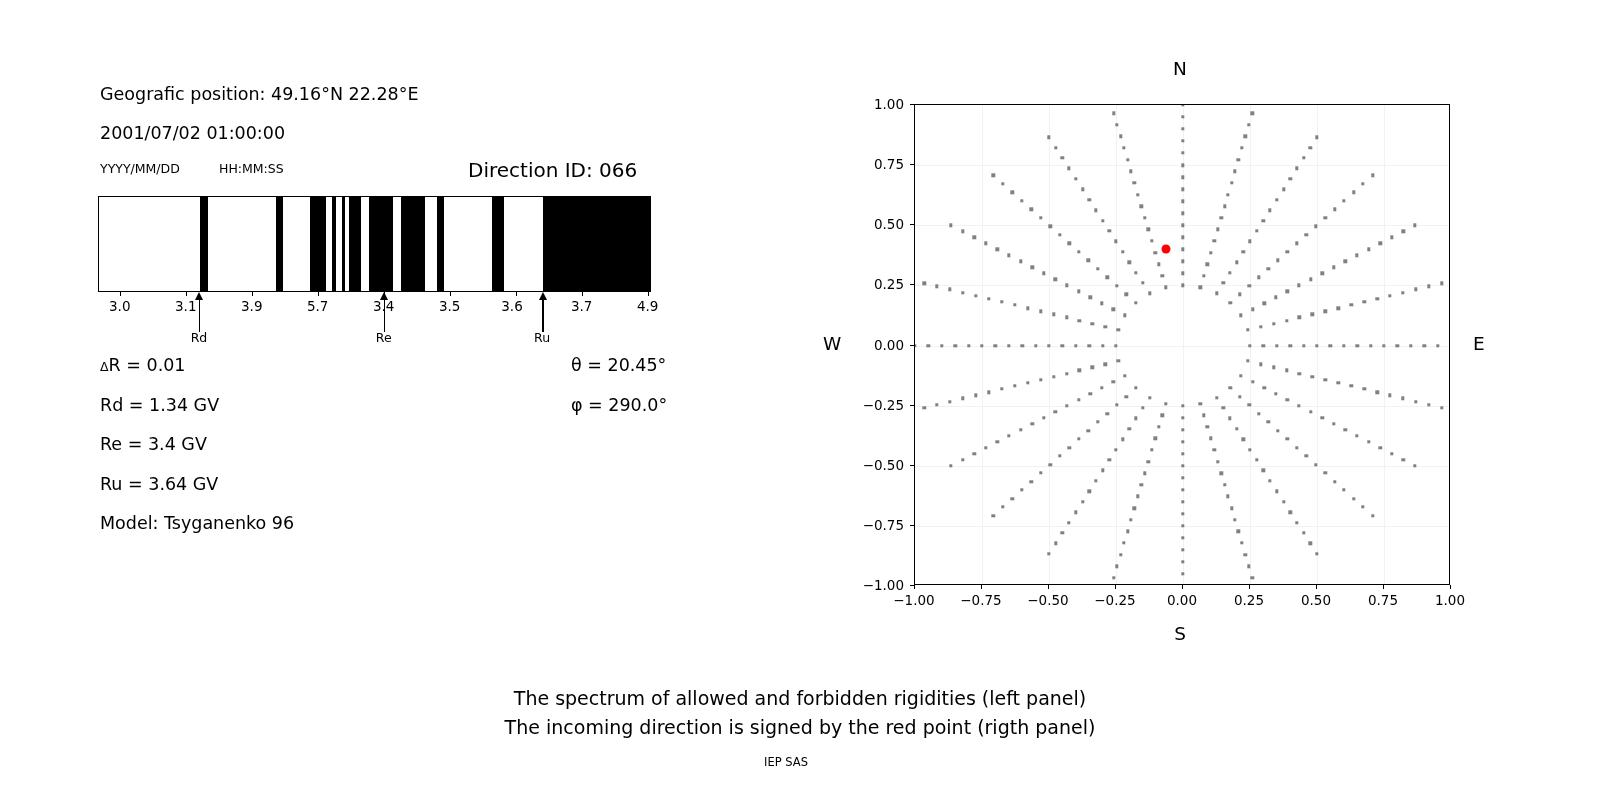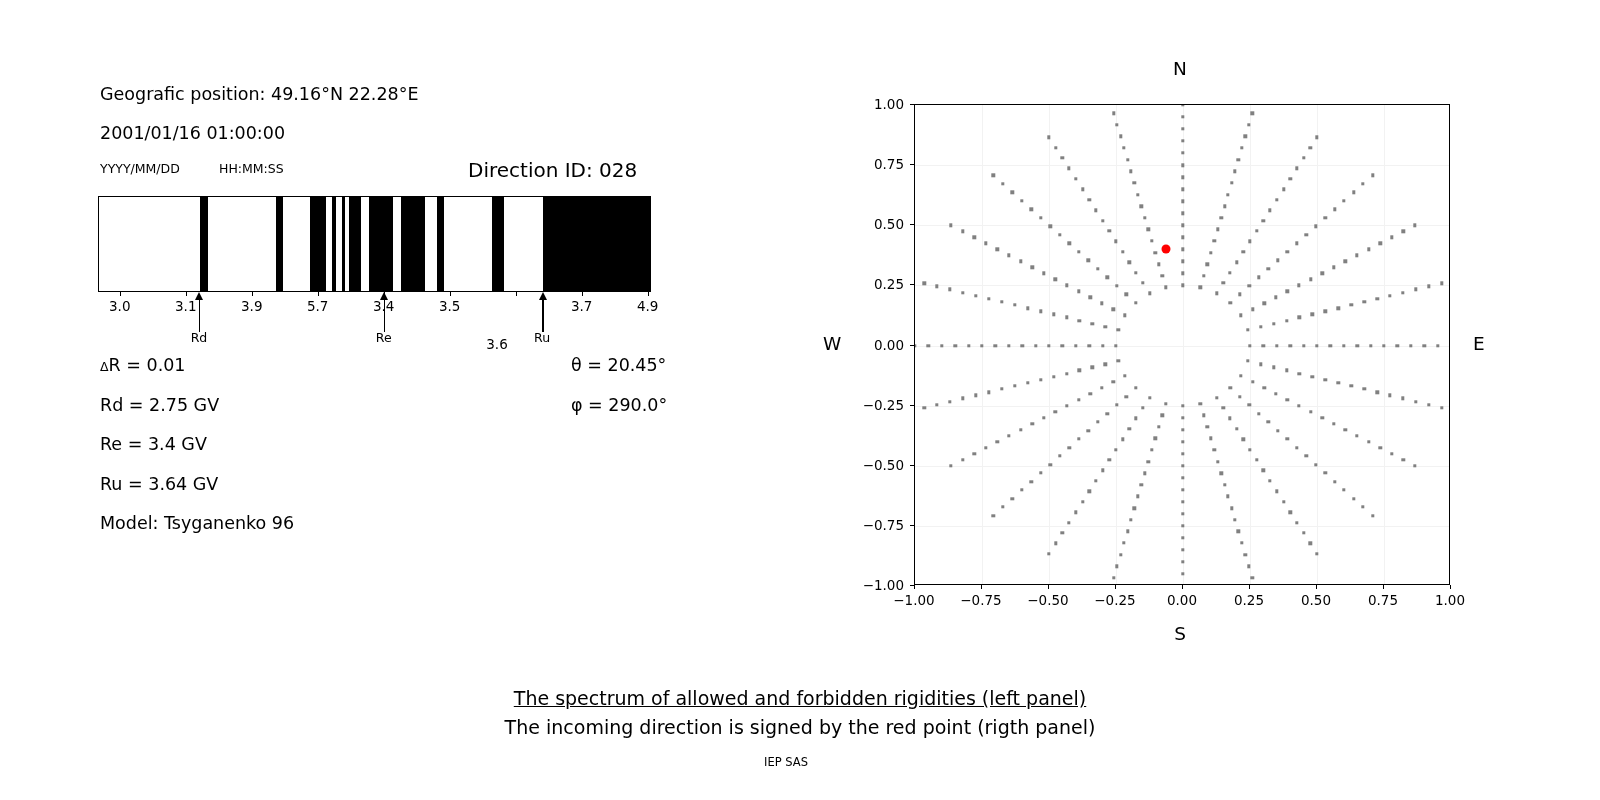--- a/index.html
+++ b/index.html
@@ -204,42 +204,42 @@
   #compass-e { left: 1473px; top: 333px; }
 
   
   .caption {
     position: absolute;
     left: 800px;
     transform: translateX(-50%);
     font-size: 19px;
     white-space: nowrap;
   }
-  #caption-line-1 { top: 687px; text-decoration: underline; }
+  #caption-line-1 { top: 687px; }
   #caption-line-2 { top: 716px; }
   #footer-credit {
     position: absolute;
     left: 786px; top: 755px;
     transform: translateX(-50%);
     font-size: 11.5px;
     white-space: nowrap;
   }
 </style>
 </head>
 <body>
 
 <div class="abs nowrap" id="geo-position">Geografic position: 49.16°N 22.28°E</div>
 
-<div class="abs nowrap" id="datetime-value">2001/01/16 01:00:00</div>
+<div class="abs nowrap" id="datetime-value">2001/07/02 01:00:00</div>
 
 <div class="abs nowrap" id="date-format-label">YYYY/MM/DD</div>
 
 <div class="abs nowrap" id="time-format-label">HH:MM:SS</div>
 
-<div class="abs nowrap" id="direction-id">Direction ID: 028</div>
+<div class="abs nowrap" id="direction-id">Direction ID: 066</div>
 
 <div class="abs" id="spectrum-panel">
   <div id="spectrum-bar">
       <div class="band" style="left: 101.295px; width: 7.91885px;"></div>
       <div class="band" style="left: 176.524px; width: 7.91885px;"></div>
       <div class="band" style="left: 210.839px; width: 15.8377px;"></div>
       <div class="band" style="left: 232.616px; width: 3.95943px;"></div>
       <div class="band" style="left: 242.515px; width: 3.95943px;"></div>
       <div class="band" style="left: 250.434px; width: 11.8783px;"></div>
       <div class="band" style="left: 270.231px; width: 23.7566px;"></div>
@@ -257,21 +257,21 @@
     <div class="axis-tick-label" style="left: 87.7673px;">3.1</div>
     <div class="axis-tick" style="left: 153.758px;"></div>
     <div class="axis-tick-label" style="left: 153.758px;">3.9</div>
     <div class="axis-tick" style="left: 219.748px;"></div>
     <div class="axis-tick-label" style="left: 219.748px;">5.7</div>
     <div class="axis-tick" style="left: 285.739px;"></div>
     <div class="axis-tick-label" style="left: 285.739px;">3.4</div>
     <div class="axis-tick" style="left: 351.729px;"></div>
     <div class="axis-tick-label" style="left: 351.729px;">3.5</div>
     <div class="axis-tick" style="left: 417.72px;"></div>
-    <div class="axis-tick-label" style="left: 399px; margin-top: 38px;">3.6</div>
+    <div class="axis-tick-label" style="left: 414px;">3.6</div>
     <div class="axis-tick" style="left: 483.71px;"></div>
     <div class="axis-tick-label" style="left: 483.71px;">3.7</div>
     <div class="axis-tick" style="left: 549.7px;"></div>
     <div class="axis-tick-label" style="left: 549.7px;">4.9</div>
     <div class="marker" style="left: 100.965px;">
       <div class="head"></div>
       <div class="shaft"></div>
       <div class="marker-label">Rd</div>
     </div>
     <div class="marker" style="left: 285.739px;">
@@ -281,21 +281,21 @@
     </div>
     <div class="marker" style="left: 444.116px;">
       <div class="head"></div>
       <div class="shaft"></div>
       <div class="marker-label">Ru</div>
     </div>
   </div>
 
 <div class="abs nowrap param-left" id="param-dr"><span class="sub-delta">Δ</span><span>R = 0.01</span></div>
 
-<div class="abs nowrap param-left" id="param-rd">Rd = 2.75 GV</div>
+<div class="abs nowrap param-left" id="param-rd">Rd = 1.34 GV</div>
 <div class="abs nowrap param-left" id="param-re">Re = 3.4 GV</div>
 <div class="abs nowrap param-left" id="param-ru">Ru = 3.64 GV</div>
 <div class="abs nowrap param-left" id="param-model">Model: Tsyganenko 96</div>
 <div class="abs nowrap param-right" id="param-theta">θ = 20.45°</div>
 <div class="abs nowrap param-right" id="param-phi">φ = 290.0°</div>
 
 <div class="compass" id="compass-n">N</div>
 <div class="compass" id="compass-s">S</div>
 <div class="compass" id="compass-w">W</div>
 <div class="compass" id="compass-e">E</div>

